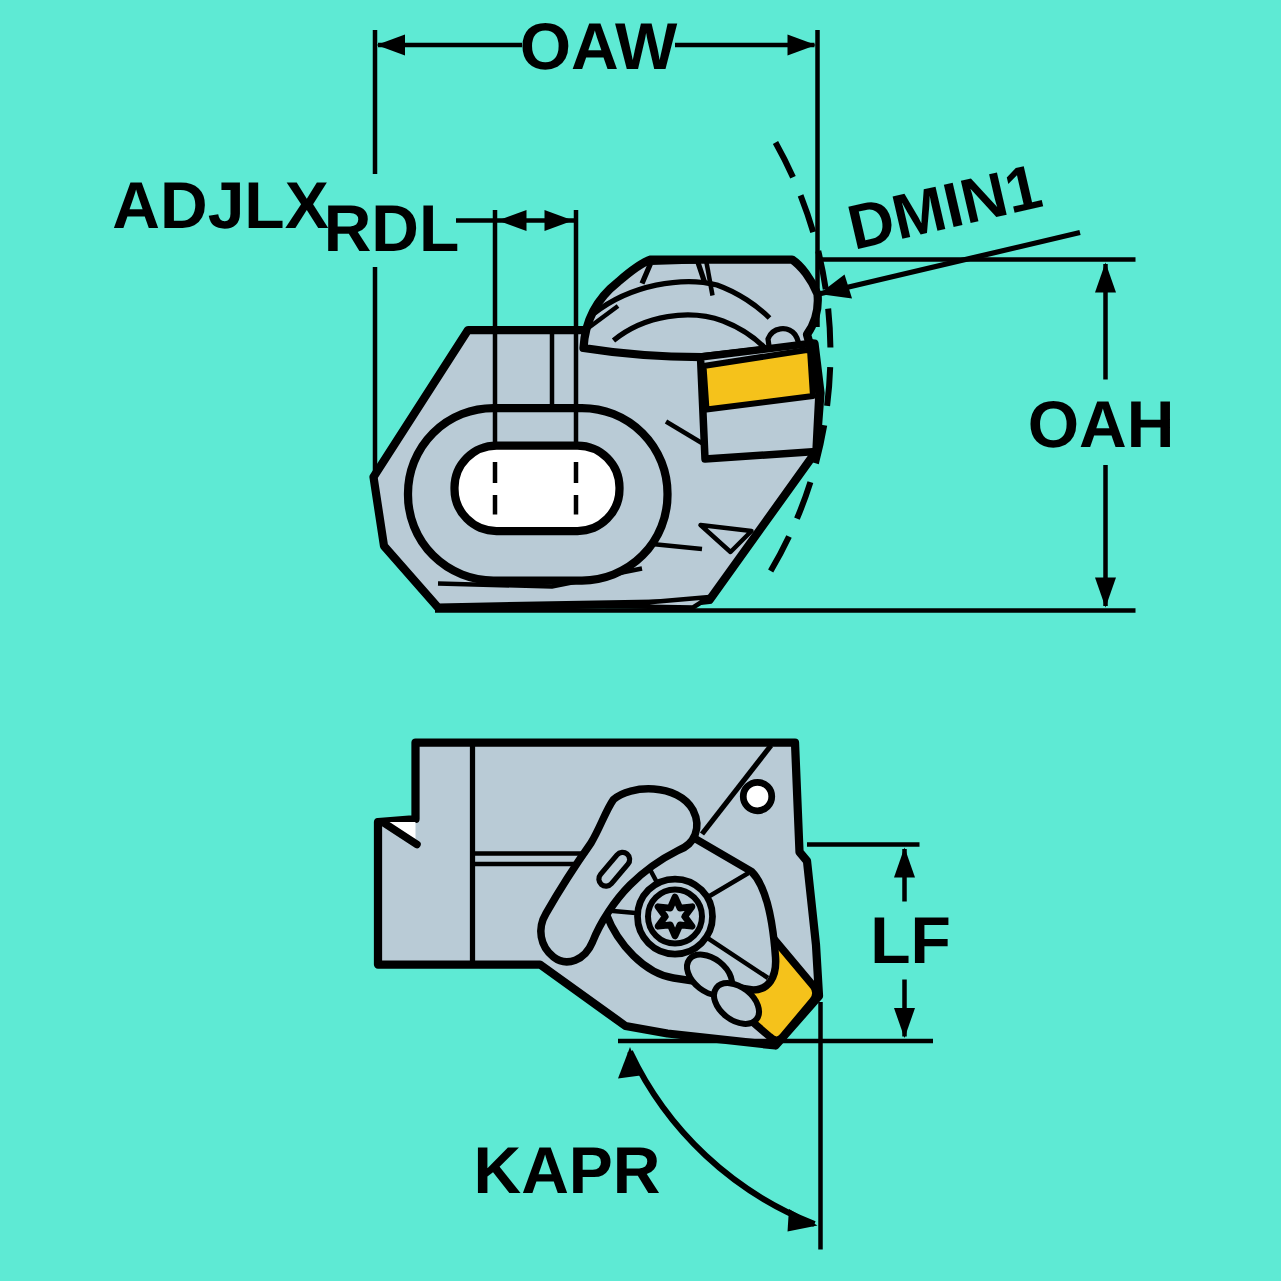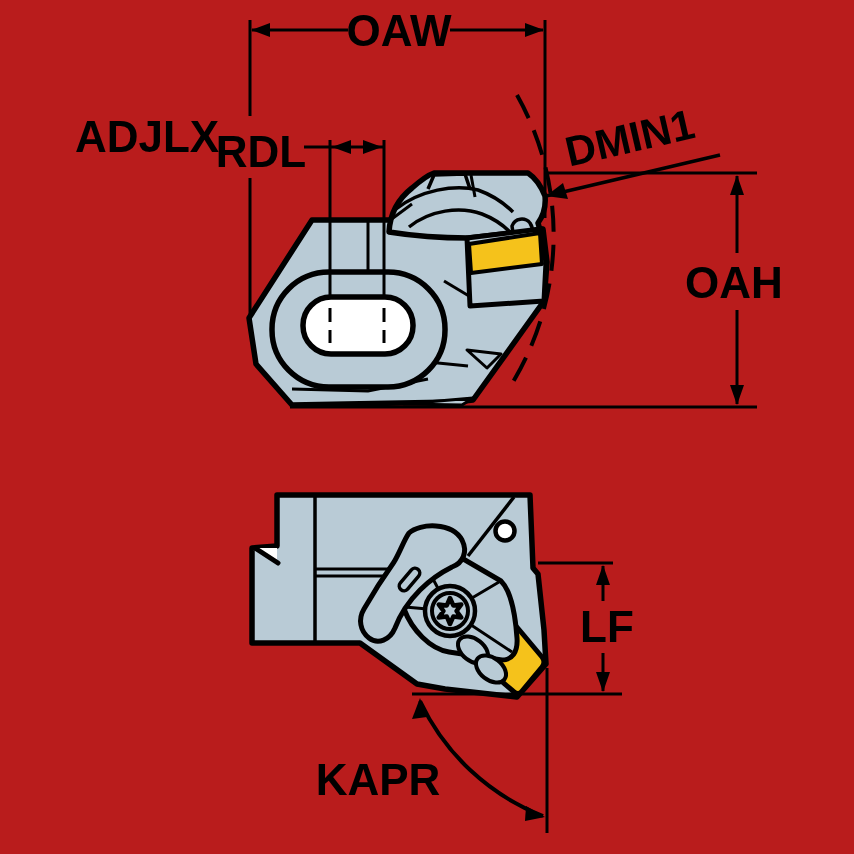--- a/index.html
+++ b/index.html
@@ -1,16 +1,16 @@
 <!DOCTYPE html>
 <html><head>
 <meta charset="utf-8">
 <style>
   html,body{margin:0;padding:0;background:#ffffff;}
-  .stage{width:854px;height:854px;background:#b91c1c;position:relative;overflow:hidden;text-align:right;}
+  .stage{width:854px;height:854px;background:#5eead4;position:relative;overflow:hidden;text-align:right;}
   svg{display:block;}
   text.dim-label{
     font-family:"Liberation Sans", sans-serif;
     font-weight:700;
     fill:#000000;
   }
   .sz44{font-size:44px;}
   .sz42{font-size:42px;}
 </style>
 </head>

